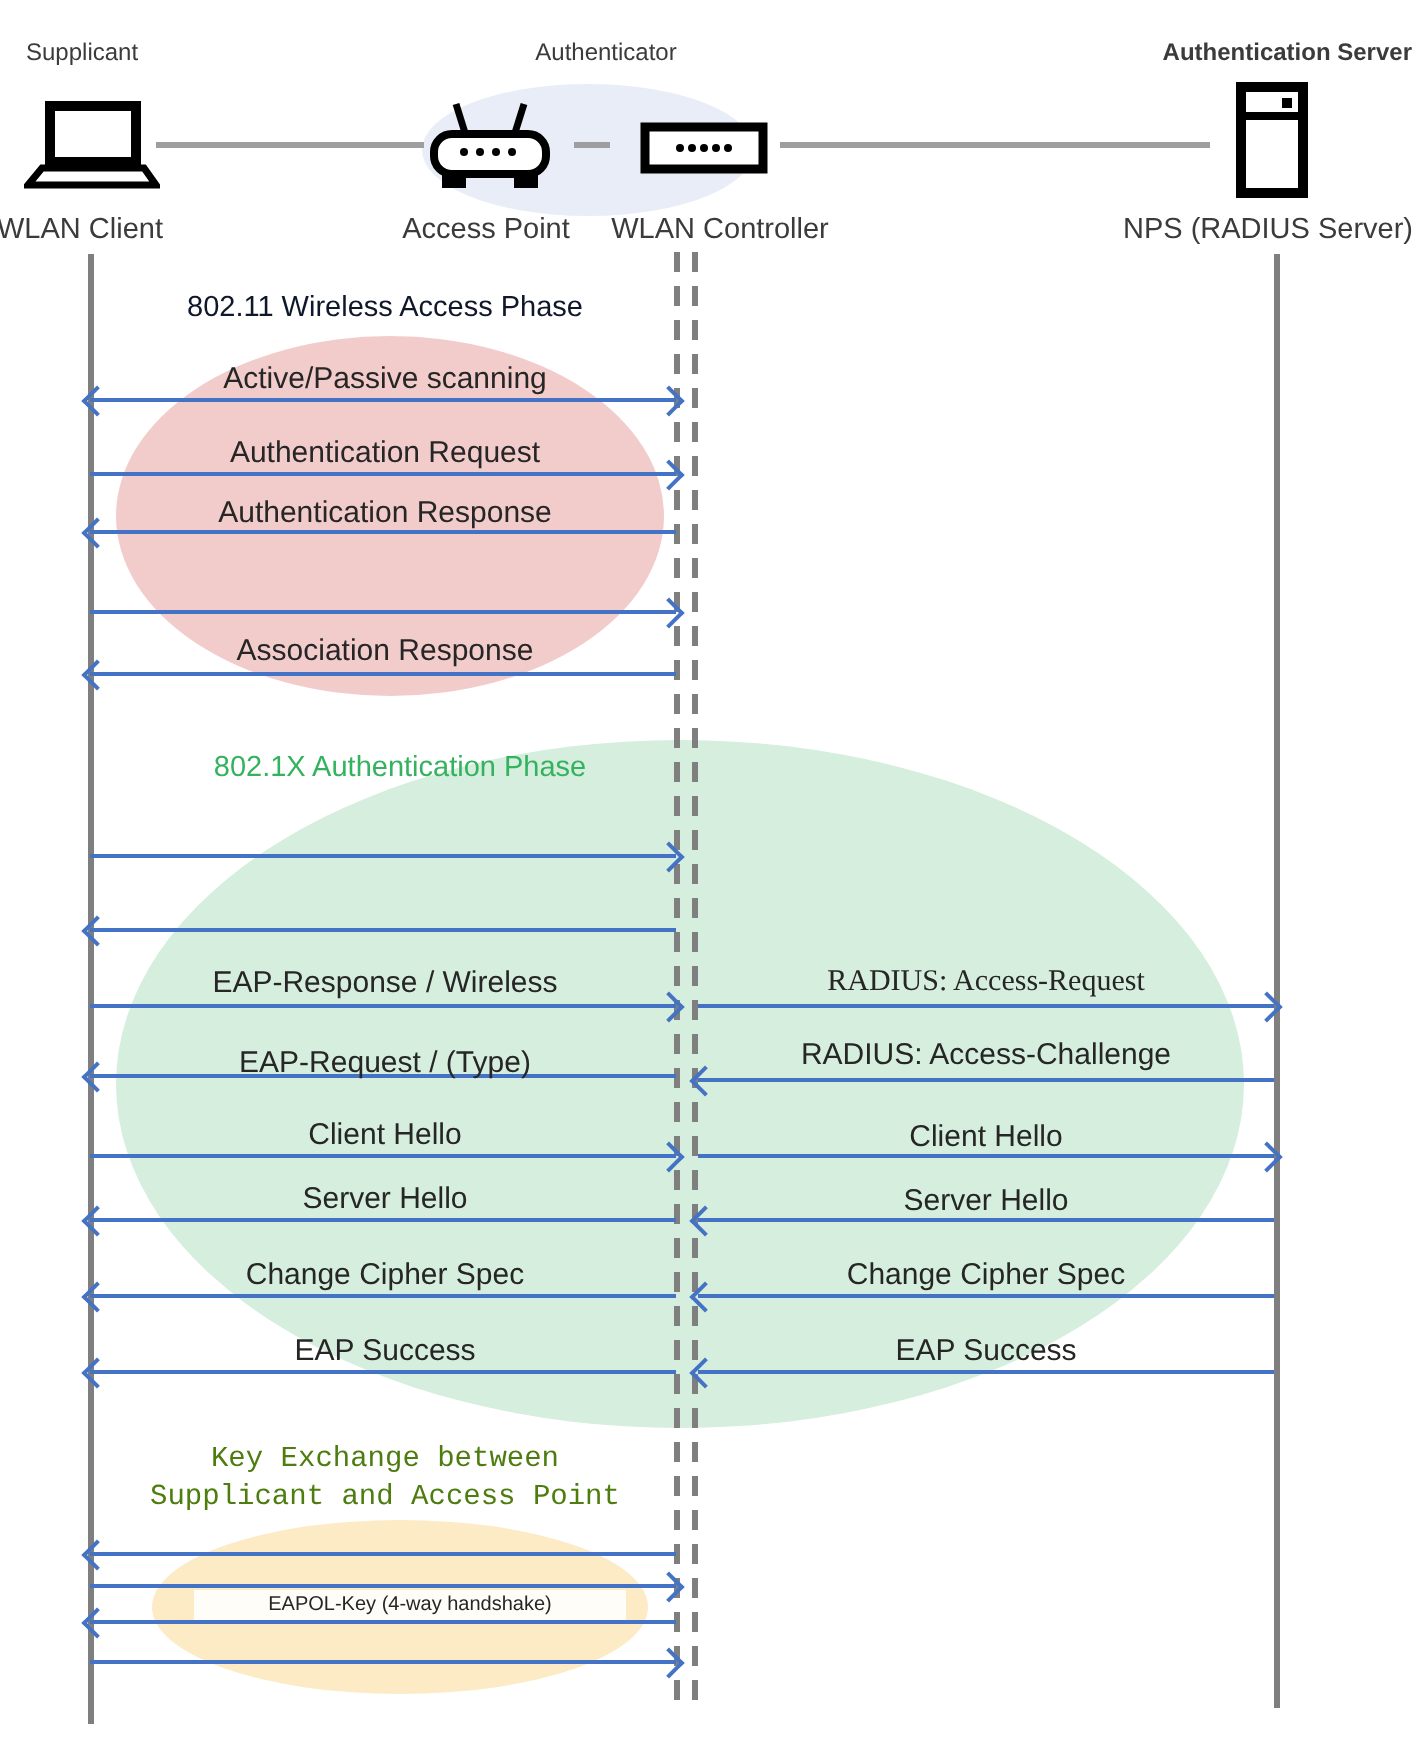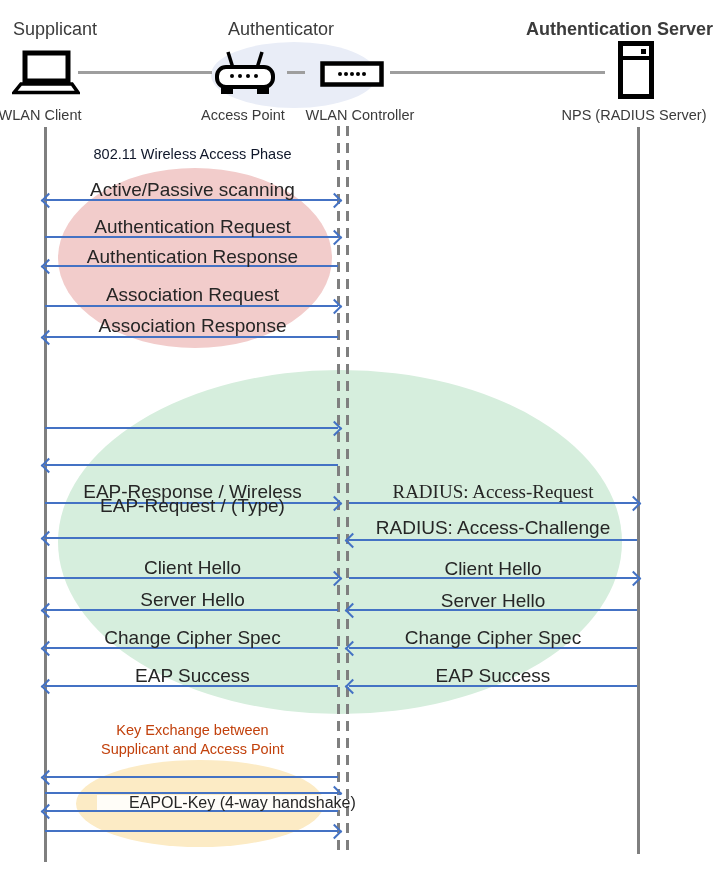--- a/index.html
+++ b/index.html
@@ -21,45 +21,45 @@
   .connector{position:absolute;height:3px;background:#9E9E9E;top:71px;z-index:1;}
   
   .arrow{position:absolute;height:0;border-top:2px solid #4472C4;z-index:2;}
   .seg-l{left:45px;width:293px;}
   .seg-r{left:349px;width:288px;}
   .arrow.h-right::after{content:"";position:absolute;right:-2px;top:-6.5px;width:9px;height:9px;
     border-top:2px solid #4472C4;border-right:2px solid #4472C4;transform:rotate(45deg);}
   .arrow.h-left::before{content:"";position:absolute;left:-2px;top:-6.5px;width:9px;height:9px;
     border-top:2px solid #4472C4;border-left:2px solid #4472C4;transform:rotate(-45deg);}
   
-  .msg-label{position:absolute;left:60px;width:265px;text-align:center;font-size:19px;
+  .msg-label{position:absolute;left:60px;width:265px;text-align:center;font-size:15px;
     line-height:15px;color:#262626;z-index:3;white-space:nowrap;}
   .msg-label.r{left:360px;width:266px;}
   .phase-title{position:absolute;text-align:center;font-size:14.5px;line-height:17px;z-index:3;white-space:nowrap;}
   .t-red{color:#0f172a;}
   .t-green{color:#35B25F;}
-  .t-orange{color:#c2410c;}
-  .role-label{position:absolute;top:19px;font-size:18px;color:#3B3B3B;z-index:3;white-space:nowrap;}
+  .t-orange{color:#4d7c0f;font-family:Liberation Mono, monospace;}
+  .role-label{position:absolute;top:19px;font-size:12px;color:#3B3B3B;z-index:3;white-space:nowrap;}
   .node-label{position:absolute;top:107px;font-size:14.5px;color:#3B3B3B;text-align:center;z-index:3;white-space:nowrap;}
   .icon{position:absolute;z-index:2;}
   .key-caption{position:absolute;left:97px;top:795px;width:216px;height:15px;line-height:15px;
-    text-align:center;font-size:16px;background:rgba(255,255,255,0.88);z-index:3;white-space:nowrap;padding-left:32px;}
+    text-align:center;font-size:10px;background:rgba(255,255,255,0.88);z-index:3;white-space:nowrap;}
 </style>
 </head>
 <body>
 
 <div id="stage">
 
   <div class="ellipse el-blue"></div>
   <div class="ellipse el-pink"></div>
   <div class="ellipse el-green"></div>
   <div class="ellipse el-yellow"></div>
 
   <div class="role-label" style="left:13px;">Supplicant</div>
-  <div class="role-label" style="left:228px;width:150px;text-align:left;">Authenticator</div>
+  <div class="role-label" style="left:228px;width:150px;text-align:center;">Authenticator</div>
   <div class="role-label" style="left:526px;width:180px;text-align:right;font-weight:bold;">Authentication Server</div>
 
   <div class="connector" style="left:78px;width:134px;"></div>
   <div class="connector" style="left:287px;width:18px;"></div>
   <div class="connector" style="left:390px;width:215px;"></div>
 
   <div class="icon" style="left:12px;top:50px;">
     <svg width="68" height="46" viewBox="0 0 68 46">
       <rect x="13" y="3" width="43" height="28" fill="#fff" stroke="#000" stroke-width="5"></rect>
       <path d="M9 34 L60 34 L66 42.5 L2 42.5 Z" fill="#fff" stroke="#000" stroke-width="3.5"></path>
@@ -110,37 +110,37 @@
 
   <div class="msg-label" style="top:182px;">Active/Passive scanning</div>
   <div class="arrow seg-l h-left h-right" style="top:199px;"></div>
 
   <div class="msg-label" style="top:219px;">Authentication Request</div>
   <div class="arrow seg-l h-right" style="top:236px;"></div>
 
   <div class="msg-label" style="top:249px;">Authentication Response</div>
   <div class="arrow seg-l h-left" style="top:265px;"></div>
 
-  <div class="msg-label" style="top:287px;">Association Request</div>
   <div class="arrow seg-l h-right" style="top:305px;"></div>
 
   <div class="msg-label" style="top:318px;">Association Response</div>
   <div class="arrow seg-l h-left" style="top:336px;"></div>
 
+  <div class="phase-title t-green" style="left:65px;top:376px;width:270px;">802.1X Authentication Phase</div>
 
   <div class="arrow seg-l h-right" style="top:427px;"></div>
 
   <div class="arrow seg-l h-left" style="top:464px;"></div>
 
   <div class="msg-label" style="top:484px;">EAP-Response / Wireless</div>
   <div class="arrow seg-l h-right" style="top:502px;"></div>
   <div class="msg-label r" style="top:484px;font-family:Liberation Serif, serif;">RADIUS: Access-Request</div>
   <div class="arrow seg-r h-right" style="top:502px;"></div>
 
-  <div class="msg-label" style="top:498px;text-align:center;">EAP-Request / (Type)</div>
+  <div class="msg-label" style="top:524px;text-align:center;">EAP-Request / (Type)</div>
   <div class="arrow seg-l h-left" style="top:537px;"></div>
   <div class="msg-label r" style="top:520px;">RADIUS: Access-Challenge</div>
   <div class="arrow seg-r h-left" style="top:539px;"></div>
 
   <div class="msg-label" style="top:560px;">Client Hello</div>
   <div class="arrow seg-l h-right" style="top:577px;"></div>
   <div class="msg-label r" style="top:561px;">Client Hello</div>
   <div class="arrow seg-r h-right" style="top:577px;"></div>
 
   <div class="msg-label" style="top:592px;">Server Hello</div>

